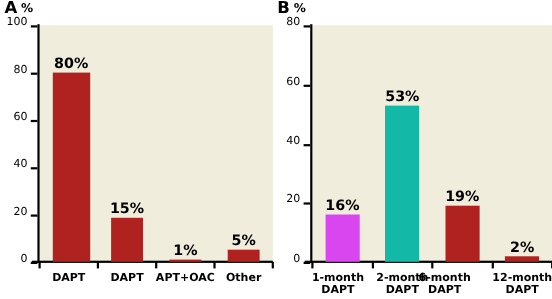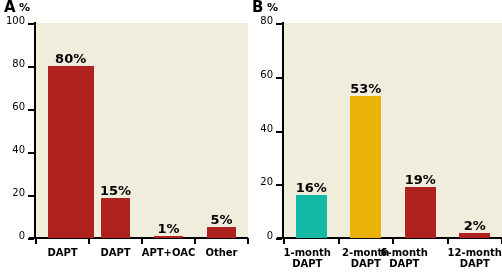--- a/index.html
+++ b/index.html
@@ -185,21 +185,21 @@
         <div class="ytick-wrap" style="top: 66px;">
           <div class="ytick"></div>
           <div class="ytick-label">80</div>
         </div>
         <div class="ytick-wrap" style="top: 23px;">
           <div class="ytick"></div>
           <div class="ytick-label">100</div>
         </div>
       </div>
     <div id="a-bars">
-        <div class="bar" style="left: 47.66px; width: 46px; height: 172px; bottom: 34px; background: rgb(175, 34, 32);">
+        <div class="bar" style="left: 47.66px; width: 34px; height: 172px; bottom: 34px; background: rgb(175, 34, 32);">
           <div class="bar-value">80%</div>
         </div>
         <div class="bar" style="left: 100.66px; width: 29.68px; height: 40px; bottom: 34px; background: rgb(175, 34, 32);">
           <div class="bar-value">15%</div>
         </div>
         <div class="bar" style="left: 153.66px; width: 29.68px; height: 2.15px; bottom: 34px; background: rgb(175, 34, 32);">
           <div class="bar-value">1%</div>
         </div>
         <div class="bar" style="left: 206.66px; width: 29.68px; height: 10.75px; bottom: 34px; background: rgb(175, 34, 32);">
           <div class="bar-value">5%</div>
@@ -244,24 +244,24 @@
         <div class="ytick-wrap" style="top: 76.75px;">
           <div class="ytick"></div>
           <div class="ytick-label">60</div>
         </div>
         <div class="ytick-wrap" style="top: 23px;">
           <div class="ytick"></div>
           <div class="ytick-label">80</div>
         </div>
       </div>
     <div id="b-bars">
-        <div class="bar" style="left: 44.99px; width: 30.52px; height: 43px; bottom: 34px; background: #14b8a6;">
+        <div class="bar" style="left: 44.99px; width: 30.52px; height: 43px; bottom: 34px; background: #d946ef;">
           <div class="bar-value">16%</div>
         </div>
-        <div class="bar" style="left: 99.49px; width: 30.52px; height: 142.438px; bottom: 34px; background: #eab308;">
+        <div class="bar" style="left: 99.49px; width: 30.52px; height: 142.438px; bottom: 34px; background: #14b8a6;">
           <div class="bar-value">53%</div>
         </div>
         <div class="bar" style="left: 153.99px; width: 30.52px; height: 51.0625px; bottom: 34px; background: rgb(175, 34, 32);">
           <div class="bar-value">19%</div>
         </div>
         <div class="bar" style="left: 208.49px; width: 30.52px; height: 5.375px; bottom: 34px; background: rgb(175, 34, 32);">
           <div class="bar-value">2%</div>
         </div>
       </div>
     <div id="b-xticks">

